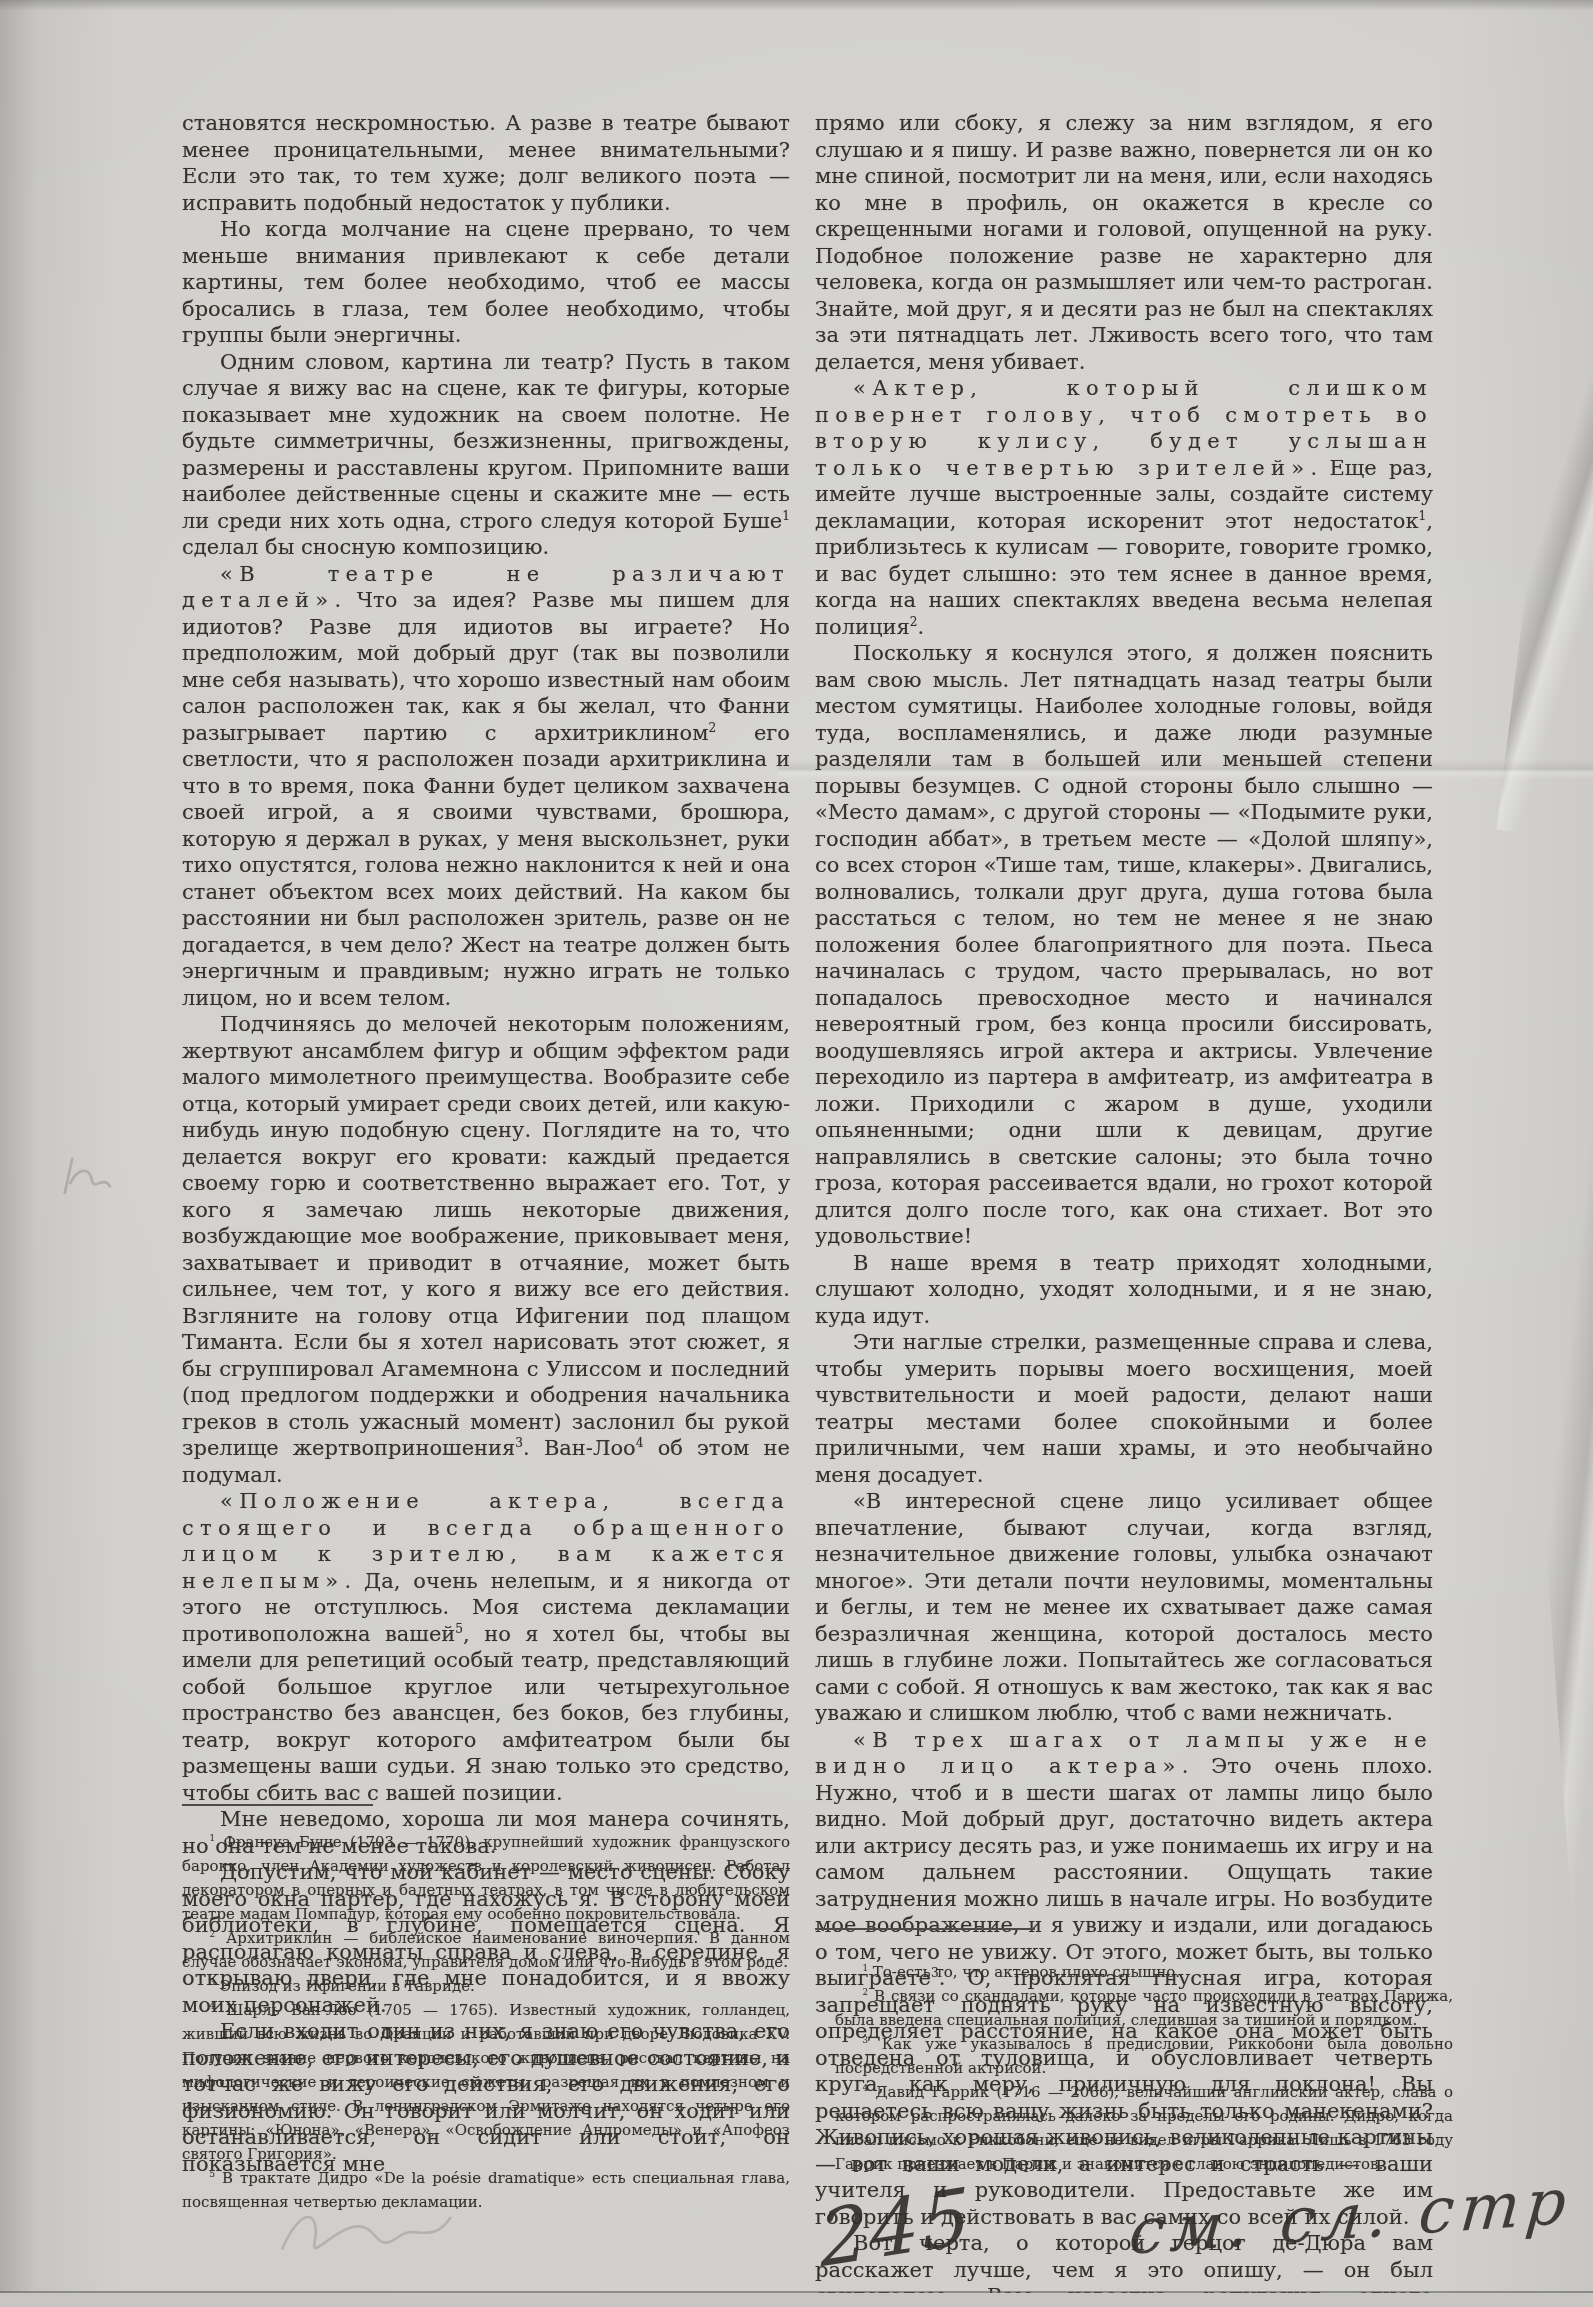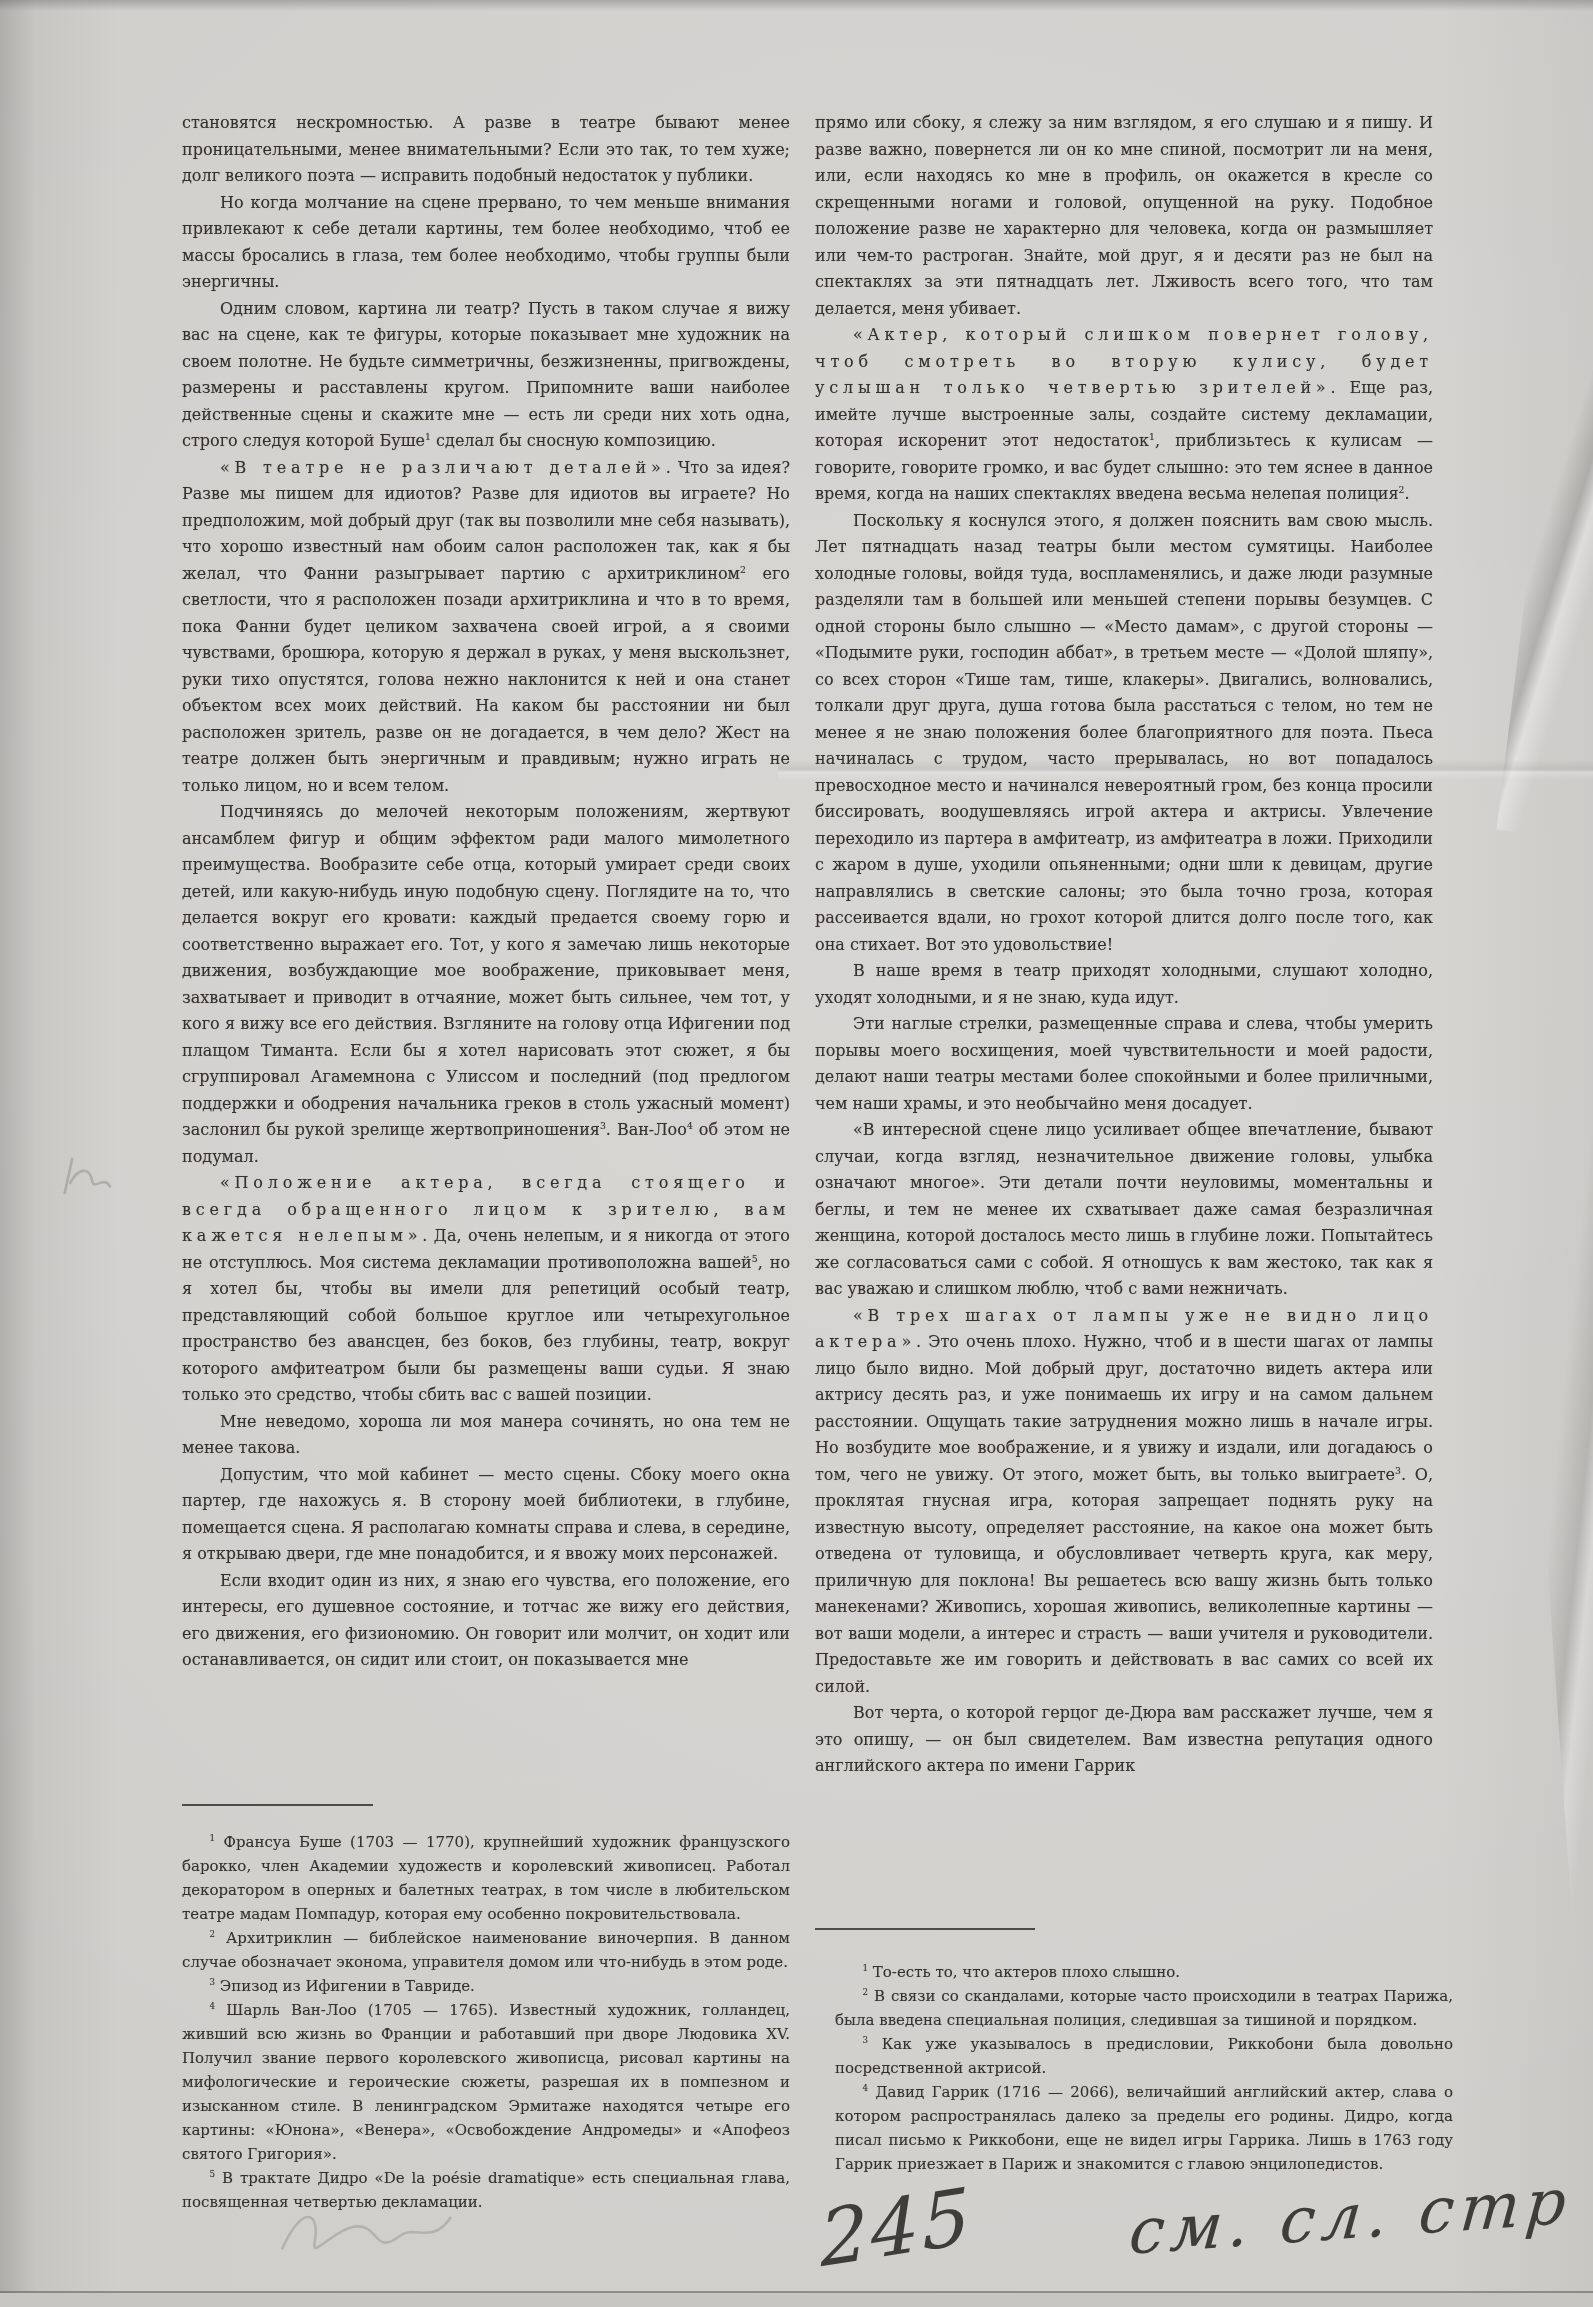--- a/index.html
+++ b/index.html
@@ -16,21 +16,21 @@
   .crease{position:absolute;pointer-events:none;}
   .crease.c1{right:-39px;top:118px;width:92px;height:720px;transform:rotate(7deg);
     background:linear-gradient(100deg,rgba(0,0,0,0) 38%,rgba(96,94,90,.28) 50%,rgba(255,255,255,.34) 57%,rgba(0,0,0,0) 68%);}
   .crease.c2{left:778px;top:760px;width:815px;height:19.6px;
     background:linear-gradient(180deg,rgba(0,0,0,0),rgba(118,116,112,.16) 45%,rgba(255,255,255,.22) 62%,rgba(0,0,0,0));}
   .crease.c3{right:-26px;top:981px;width:78px;height:981px;transform:rotate(-4deg);
     background:linear-gradient(100deg,rgba(0,0,0,0) 40%,rgba(96,94,90,.20) 52%,rgba(255,255,255,.25) 58%,rgba(0,0,0,0) 66%);}
   .scan-line{position:absolute;left:0;top:2291px;width:1593px;height:2px;background:rgba(88,87,84,.55);}
   .below-strip{position:absolute;left:0;top:2293px;width:1593px;height:14.4px;background:#c7c6c3;}
 
-  .col{position:absolute;top:110px;text-align:justify;font-size:16px;line-height:26.5px;
+  .col{position:absolute;top:110px;text-align:justify;font-size:21px;line-height:26.5px;
        text-shadow:0 0 0.7px rgba(53,50,44,.35);}
   .col.left{left:182px;width:608px;}
   .col.right{left:815px;width:618px;}
   p.para{margin:0;}
   p.para.ind{text-indent:38px;}
   .sp{letter-spacing:.30em;}
   .it{}
   sup{font-size:58%;line-height:0;vertical-align:super;}
 
   .fnrule{position:absolute;height:2px;background:#4e4c48;}

